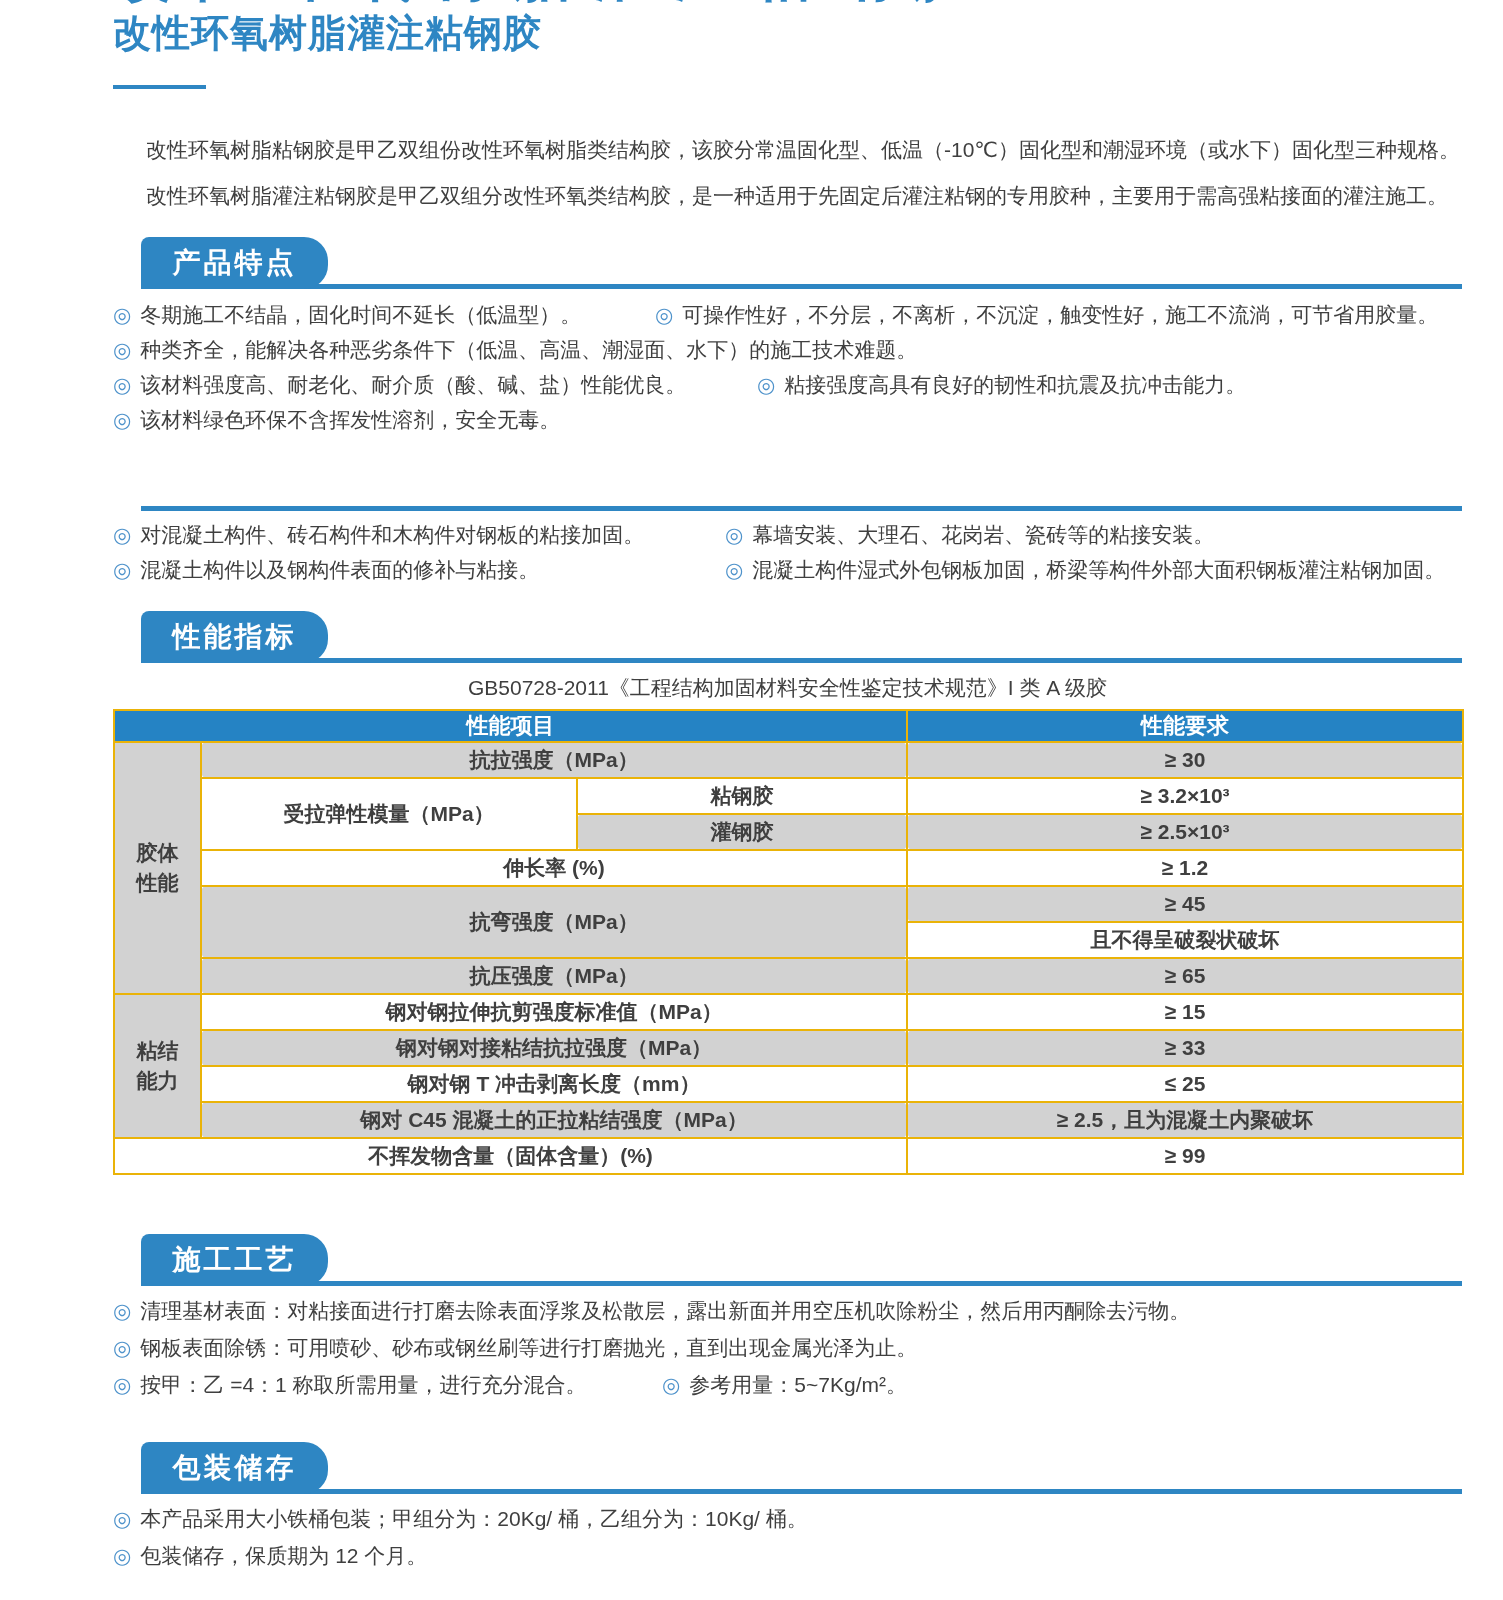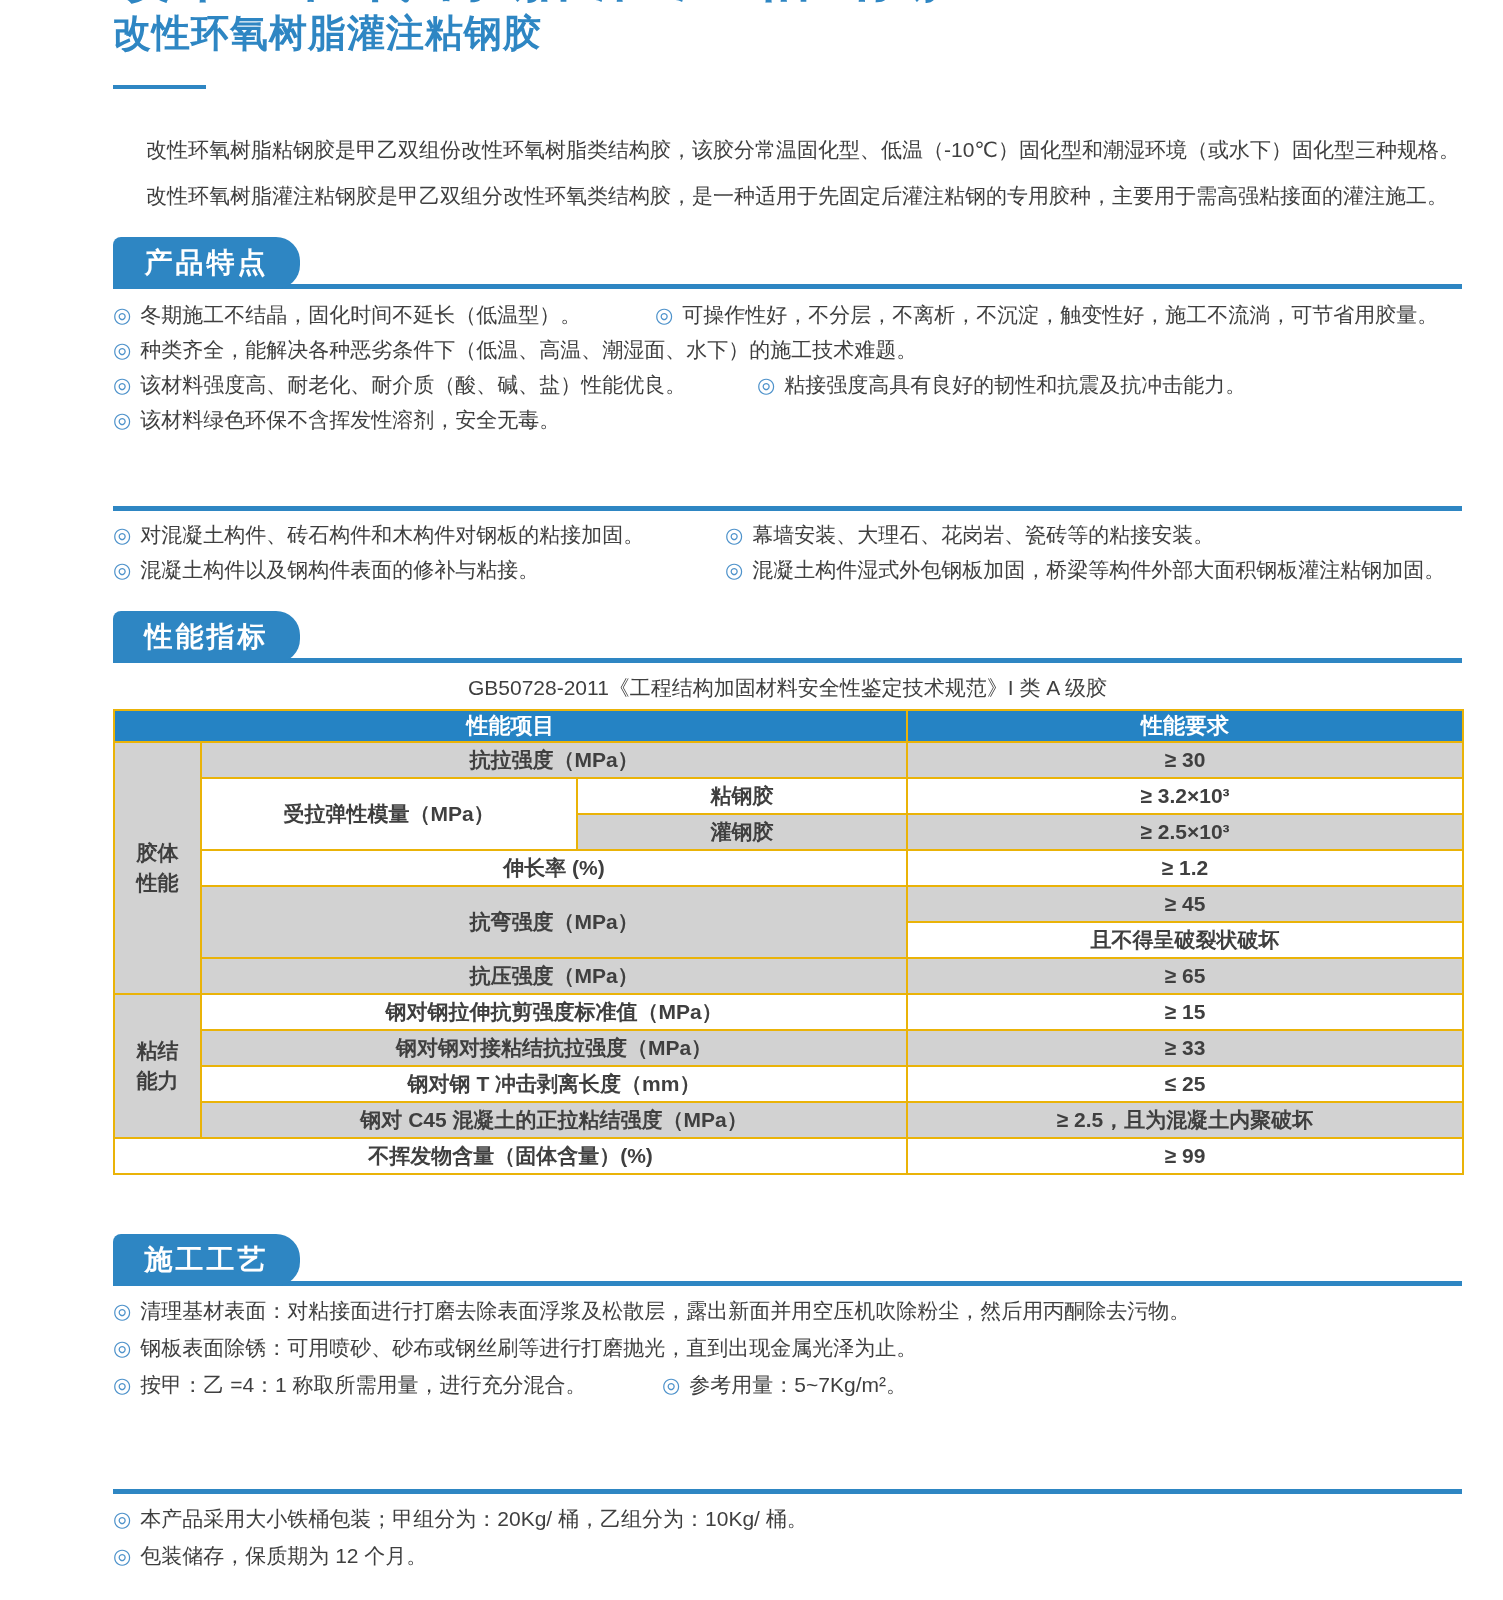--- a/index.html
+++ b/index.html
@@ -11,40 +11,40 @@
   .top-fragment { position:absolute; left:0; top:0; width:940px; height:7px; overflow:hidden; }
   .top-fragment span { display:block; margin-top:-64px; font-size:58px; font-weight:bold;
                        color:#2e86c3; letter-spacing:22px; white-space:nowrap; }
 
   .page-title { padding-top:11px; font-size:38px; font-weight:bold; color:#2e86c3; letter-spacing:1px; line-height:44px; }
   .title-underline { margin-top:30px; width:93px; height:4px; background:#2e86c3; }
 
   .intro { margin-top:38px; padding-left:33px; font-size:21px; line-height:46px; color:#3f3f3f; }
 
   
-  .section-header { position:relative; height:52px; }
+  .section-header { position:relative; height:52px;margin-left:28px; }
   .section-line { position:absolute; left:0; right:0; bottom:0; height:5px; background:#2e86c3; }
   .section-tab { position:absolute; left:0; top:0; height:52px; width:187px; background:#2e86c3;
                  border-radius:8px 24px 24px 0; color:#ffffff; font-size:28px; font-weight:bold;
                  letter-spacing:3px; display:flex; align-items:center; justify-content:center; }
 
   .rows { font-size:21px; color:#3f3f3f; }
   .row { display:flex; line-height:35px; }
   .item { display:flex; align-items:flex-start; }
   .mark { color:#4f93cb; margin-right:9px; font-size:21px; }
   .w542 { width:542px; } .w644 { width:644px; } .w612 { width:612px; } .w549 { width:549px; }
 
   .caption { margin-top:10px; text-align:center; font-size:21px; line-height:30px; color:#3f3f3f; }
 
   table.perf { margin-top:6px; width:1349px; border-collapse:collapse; table-layout:fixed; }
   table.perf th, table.perf td { border:2px solid #eab308; text-align:center; vertical-align:middle;
                                  font-size:21px; color:#3f3f3f; font-weight:bold; overflow:hidden; }
   table.perf th { height:32px; background:#2583c4; color:#ffffff; font-size:22px; }
   table.perf td { height:36px; }
-  .g  { background:#d2d2d2; }
+  .g  { background:#d2d2d2;border-radius:6px; }
   .w  { background:#ffffff; }
   .grp { background:#d2d2d2; line-height:30px; padding:16px 18px; }
 
   .mt-features { margin-top:18px; } .mt-frows { margin-top:8px; }
   .mt-apps { margin-top:22px; }     .mt-arows { margin-top:6px; }
   .mt-perf { margin-top:24px; }
   .mt-proc { margin-top:59px; }     .mt-prows { margin-top:6px; .row{line-height:36px;} }
   .mt-pack { margin-top:39px; }     .mt-krows { margin-top:6px; }
   .rows-36 .row { line-height:37px; }
 </style>
@@ -225,20 +225,21 @@
       </div>
       <div class="item">
         <span class="mark">◎</span>
         <span>参考用量：5~7Kg/m²。</span>
       </div>
     </div>
   </div>
 
   <div class="section-header mt-pack">
     <div class="section-line"></div>
+    <div class="section-tab">包装储存</div>
   </div>
   <div class="rows rows-36 mt-krows">
     <div class="row">
       <div class="item">
         <span class="mark">◎</span>
         <span>本产品采用大小铁桶包装；甲组分为：20Kg/ 桶，乙组分为：10Kg/ 桶。</span>
       </div>
     </div>
     <div class="row">
       <div class="item">

